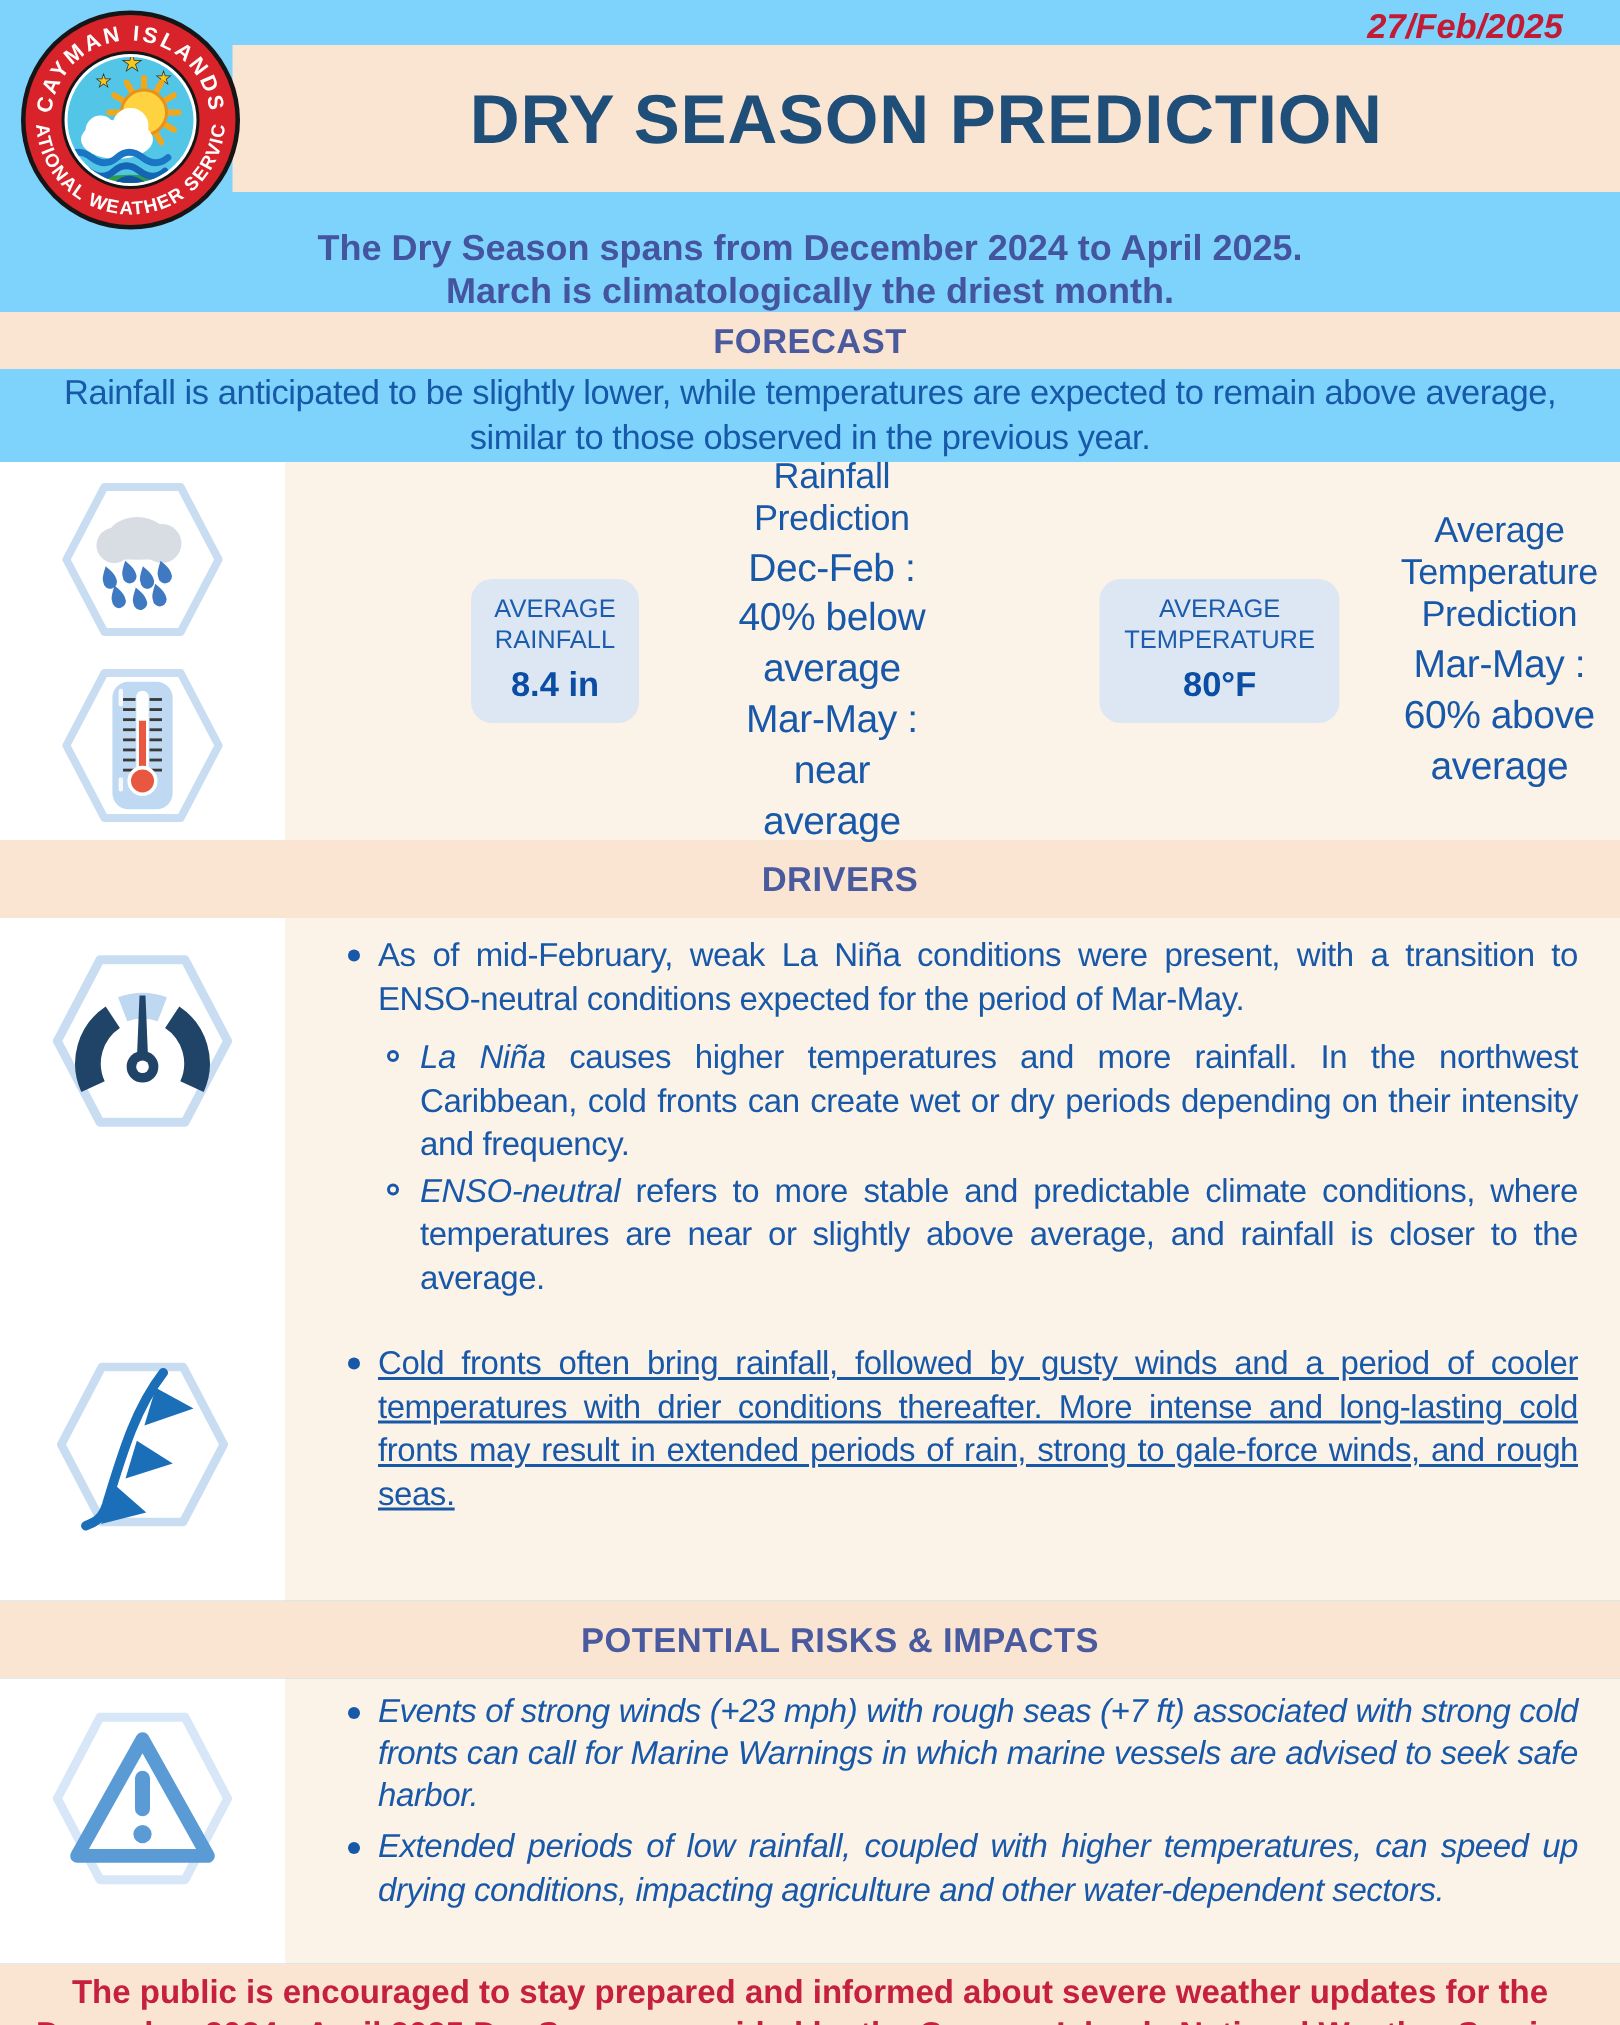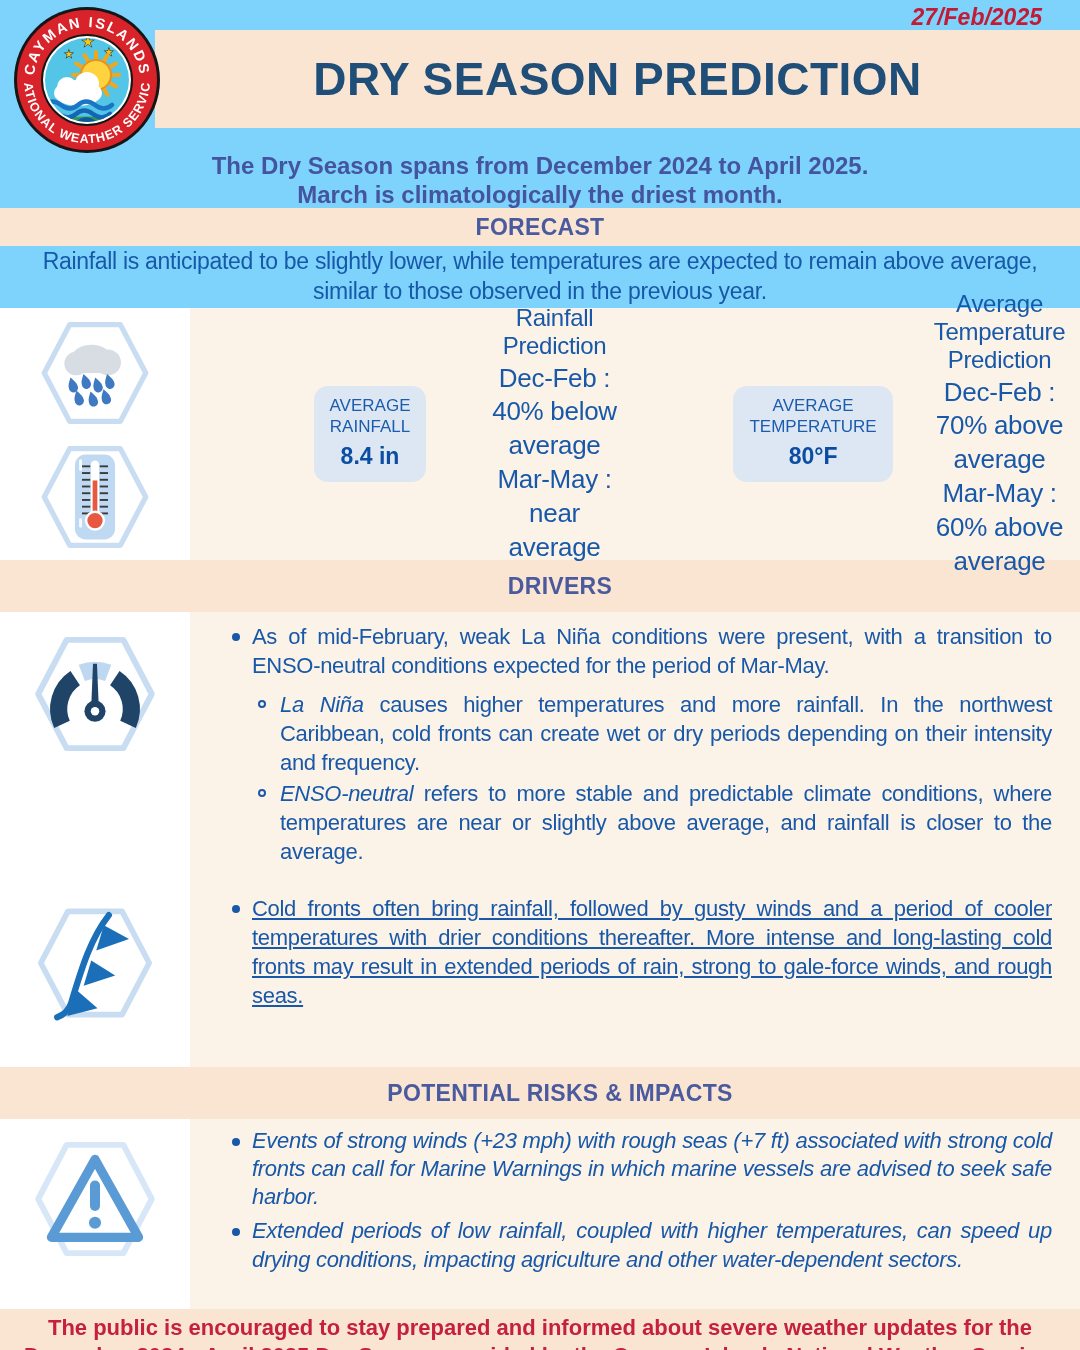--- a/index.html
+++ b/index.html
@@ -207,21 +207,20 @@
           <div class="stat-card">
             <div class="stat-label">
               <div>AVERAGE</div>
               <div>TEMPERATURE</div>
             </div>
             <div class="stat-value">80°F</div>
           </div>
         </div>
         <div class="prediction">
           <div class="prediction-title">Average Temperature Prediction</div>
-          <div class="prediction-line">Dec-Feb : 70% above average</div>
           <div class="prediction-line">Mar-May : 60% above average</div>
         </div>
       </div>
     </div>
   </div>
 
   <div class="section-bar bar-drivers">
     <span>DRIVERS</span>
   </div>
 

